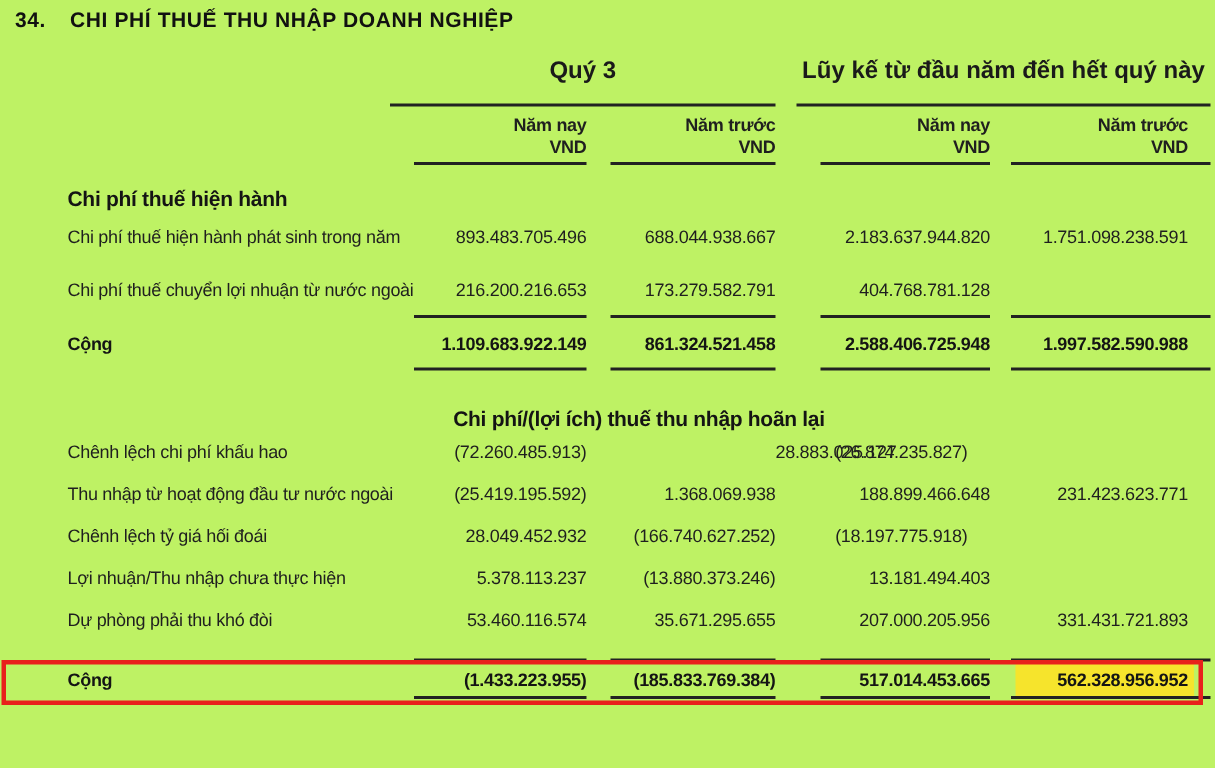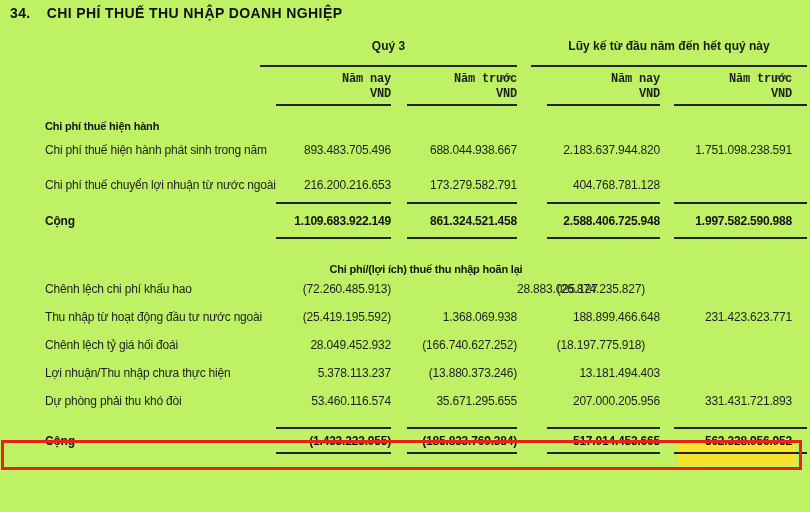--- a/index.html
+++ b/index.html
@@ -21,34 +21,34 @@
   .grow, .grule { display:grid; grid-template-columns:215px 257px 14px 276px; }
 
   .cell { font-size:12px; letter-spacing:-0.2px; }
   .num  { text-align:right; white-space:nowrap; }
   .c4   { padding-right:15px; }
   .label{ white-space:nowrap; }
   .bold { font-weight:bold; color:#141414; }
 
   
   .grow { margin-top:16px; }
-  .gcell { text-align:center; font-size:12px; font-weight:bold; color:#1a1a1a; white-space:nowrap; }
+  .gcell { text-align:center; font-size:16px; font-weight:bold; color:#1a1a1a; white-space:nowrap; }
   .grule { margin-top:12px; }
   .gln { height:2px; background:#222; }
   .subhead { margin-top:5px; }
-  .subhead .cell, .vndrow .cell { font-weight:bold;font-family:Liberation Mono, monospace; }
+  .subhead .cell, .vndrow .cell { font-weight:bold; }
   .vndrow { margin-top:1px; }
   .hdrule { margin-top:3px; }
 
   
   .ln { height:2px; background:#222; margin-left:16px; }
   .ln4 { margin-left:14px; }
 
   
-  .sechead { margin-top:14px; font-size:11px; }
+  .sechead { margin-top:14px; font-size:14px; }
   .sechead2 { margin-top:24px;text-align:center; }
   .s1r { height:35px; }
   .s1r:first-of-type { margin-top:4px; }
   .s2r { height:28px; }
   .s2start { margin-top:10px; }
   .totrow1 { height:33px; }
   .totrow2 { height:23px; }
   .rl2 { margin-top:12px; }
 
   

